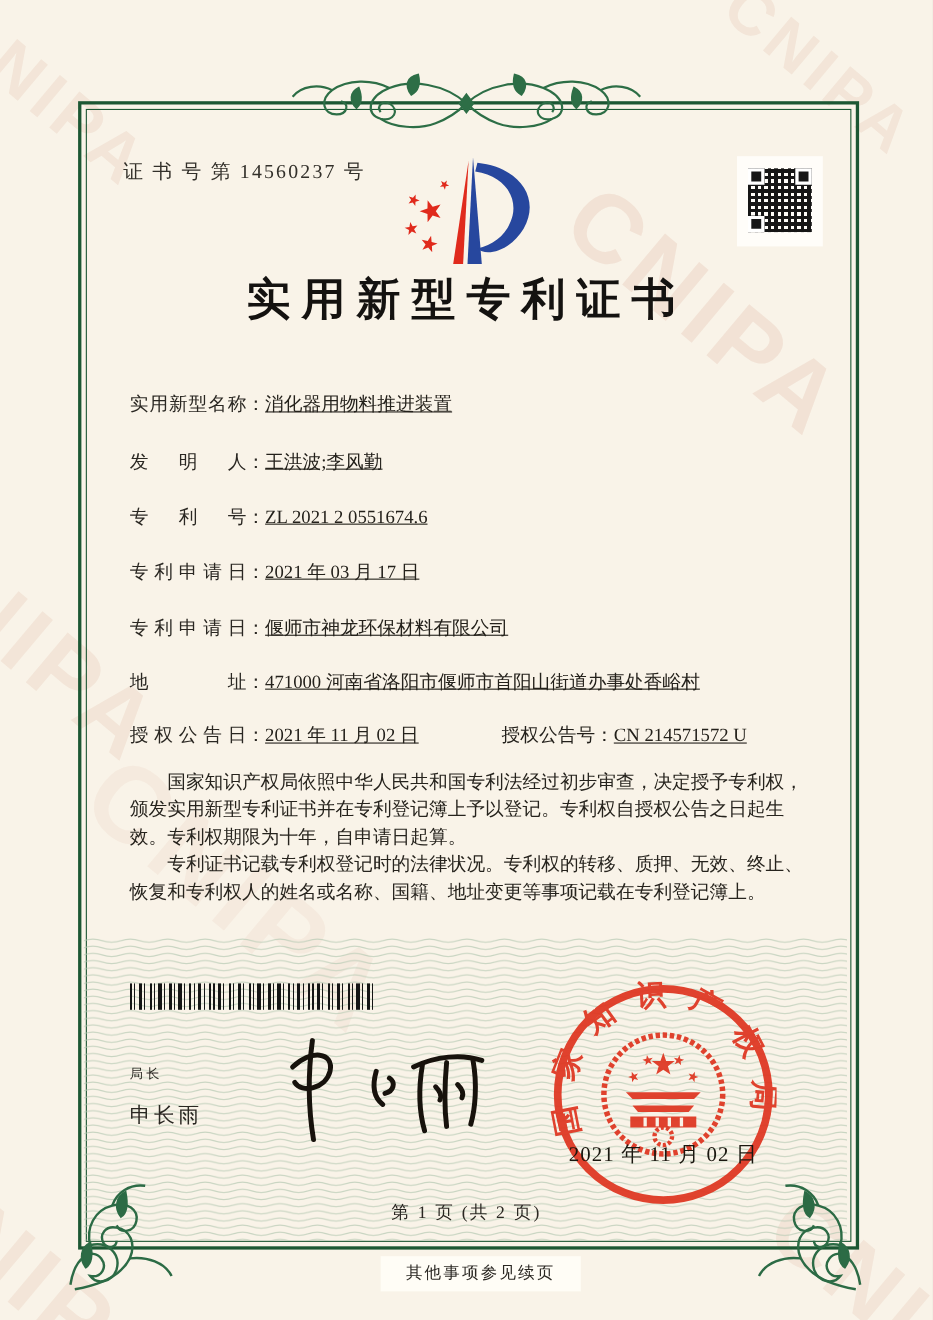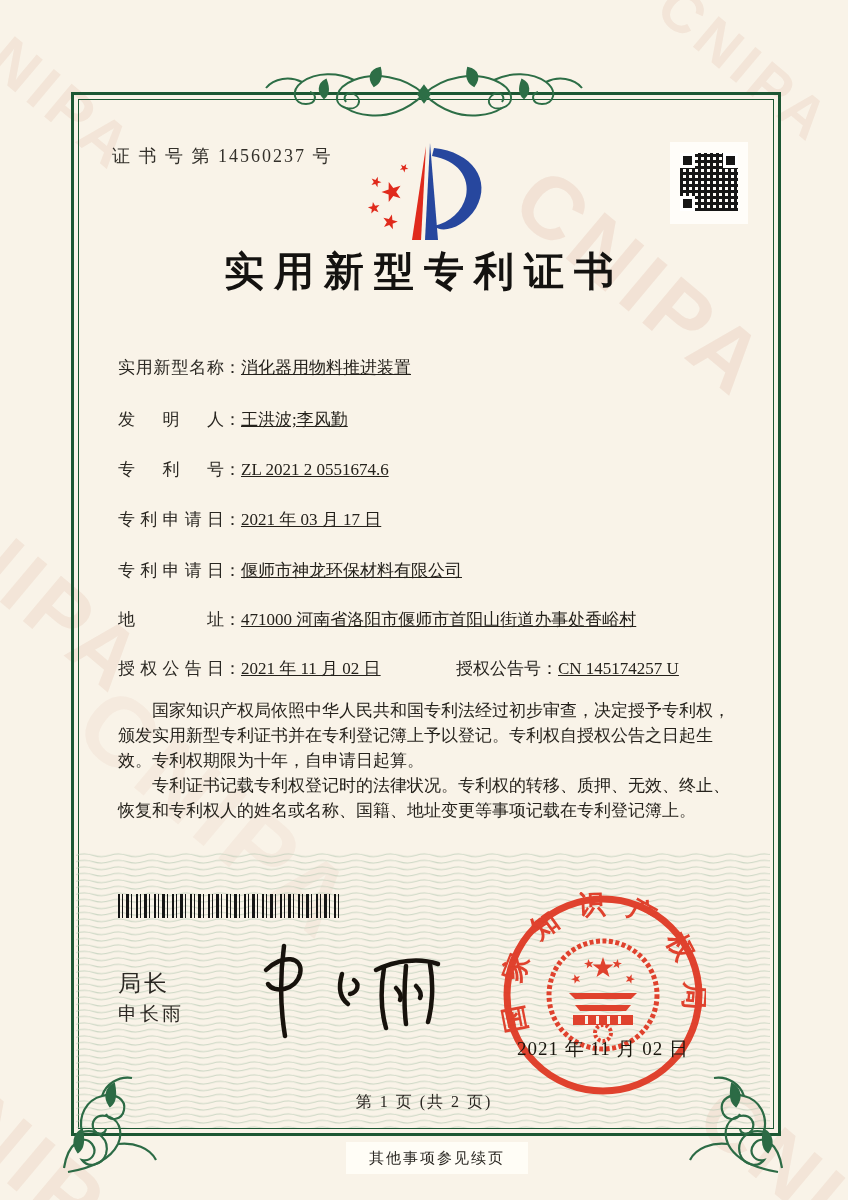--- a/index.html
+++ b/index.html
@@ -36,21 +36,21 @@
   .fpair2{position:absolute;left:338px;top:0;}
   
   .body-text{position:absolute;left:118px;top:698px;width:616px;font-size:17px;line-height:25px;
       z-index:4;color:#26231d;}
   .body-text p{margin:0;text-indent:34px;}
   
   .barcode{position:absolute;left:118px;top:894px;width:222px;height:24px;z-index:4;
       background:repeating-linear-gradient(90deg,#151515 0 2px,transparent 2px 4px,
         #151515 4px 5px,transparent 5px 8px,#151515 8px 11px,transparent 11px 13px,
         #151515 13px 14px,transparent 14px 18px);}
-  .officer-role{position:absolute;left:118px;top:968px;font-size:23px;letter-spacing:3px;z-index:5;
+  .officer-role{position:absolute;left:118px;top:968px;font-size:12px;letter-spacing:3px;z-index:5;
       font-family:"Liberation Sans","DejaVu Sans",sans-serif;color:#2a2722;}
   .officer-name{position:absolute;left:118px;top:1001px;font-size:19px;letter-spacing:3px;z-index:5;
       font-family:"Liberation Sans","DejaVu Sans",sans-serif;color:#2a2722;}
   .signature{position:absolute;left:238px;top:936px;z-index:5;}
   .seal{position:absolute;left:500px;top:892px;z-index:4;opacity:.93;}
   .seal-date{position:absolute;left:500px;top:1036px;width:206px;text-align:center;font-size:19px;
       letter-spacing:1px;color:#1a170f;z-index:5;}
   .page-info{position:absolute;left:74px;top:1092px;width:700px;text-align:center;font-size:16px;
       letter-spacing:2px;z-index:4;color:#2a2722;}
   .cont-box{position:absolute;left:330px;top:1142px;width:182px;height:32px;background:#fffdf6;z-index:4;
@@ -169,21 +169,21 @@
     </div>
     <div class="frow" style="top:559px">
       <span class="flabel">专利申请日</span><span class="fcolon">：</span><span class="fvalue">偃师市神龙环保材料有限公司</span>
     </div>
     <div class="frow" style="top:608px">
       <span class="flabel">地址</span><span class="fcolon">：</span><span class="fvalue">471000  河南省洛阳市偃师市首阳山街道办事处香峪村</span>
     </div>
     <div class="frow" style="top:657px">
       <span class="flabel">授权公告日</span><span class="fcolon">：</span><span class="fvalue">2021 年 11 月 02 日</span>
       <span class="fpair2">
-        <span>授权公告号</span><span>：</span><span class="fvalue">CN 145174257 U</span>
+        <span>授权公告号</span><span>：</span><span class="fvalue">CN 214571572 U</span>
       </span>
     </div>
   </div>
 
   <div class="body-text">
     <p>国家知识产权局依照中华人民共和国专利法经过初步审查，决定授予专利权，颁发实用新型专利证书并在专利登记簿上予以登记。专利权自授权公告之日起生效。专利权期限为十年，自申请日起算。</p>
     <p>专利证书记载专利权登记时的法律状况。专利权的转移、质押、无效、终止、恢复和专利权人的姓名或名称、国籍、地址变更等事项记载在专利登记簿上。</p>
   </div>
 
   <div class="barcode"></div>

